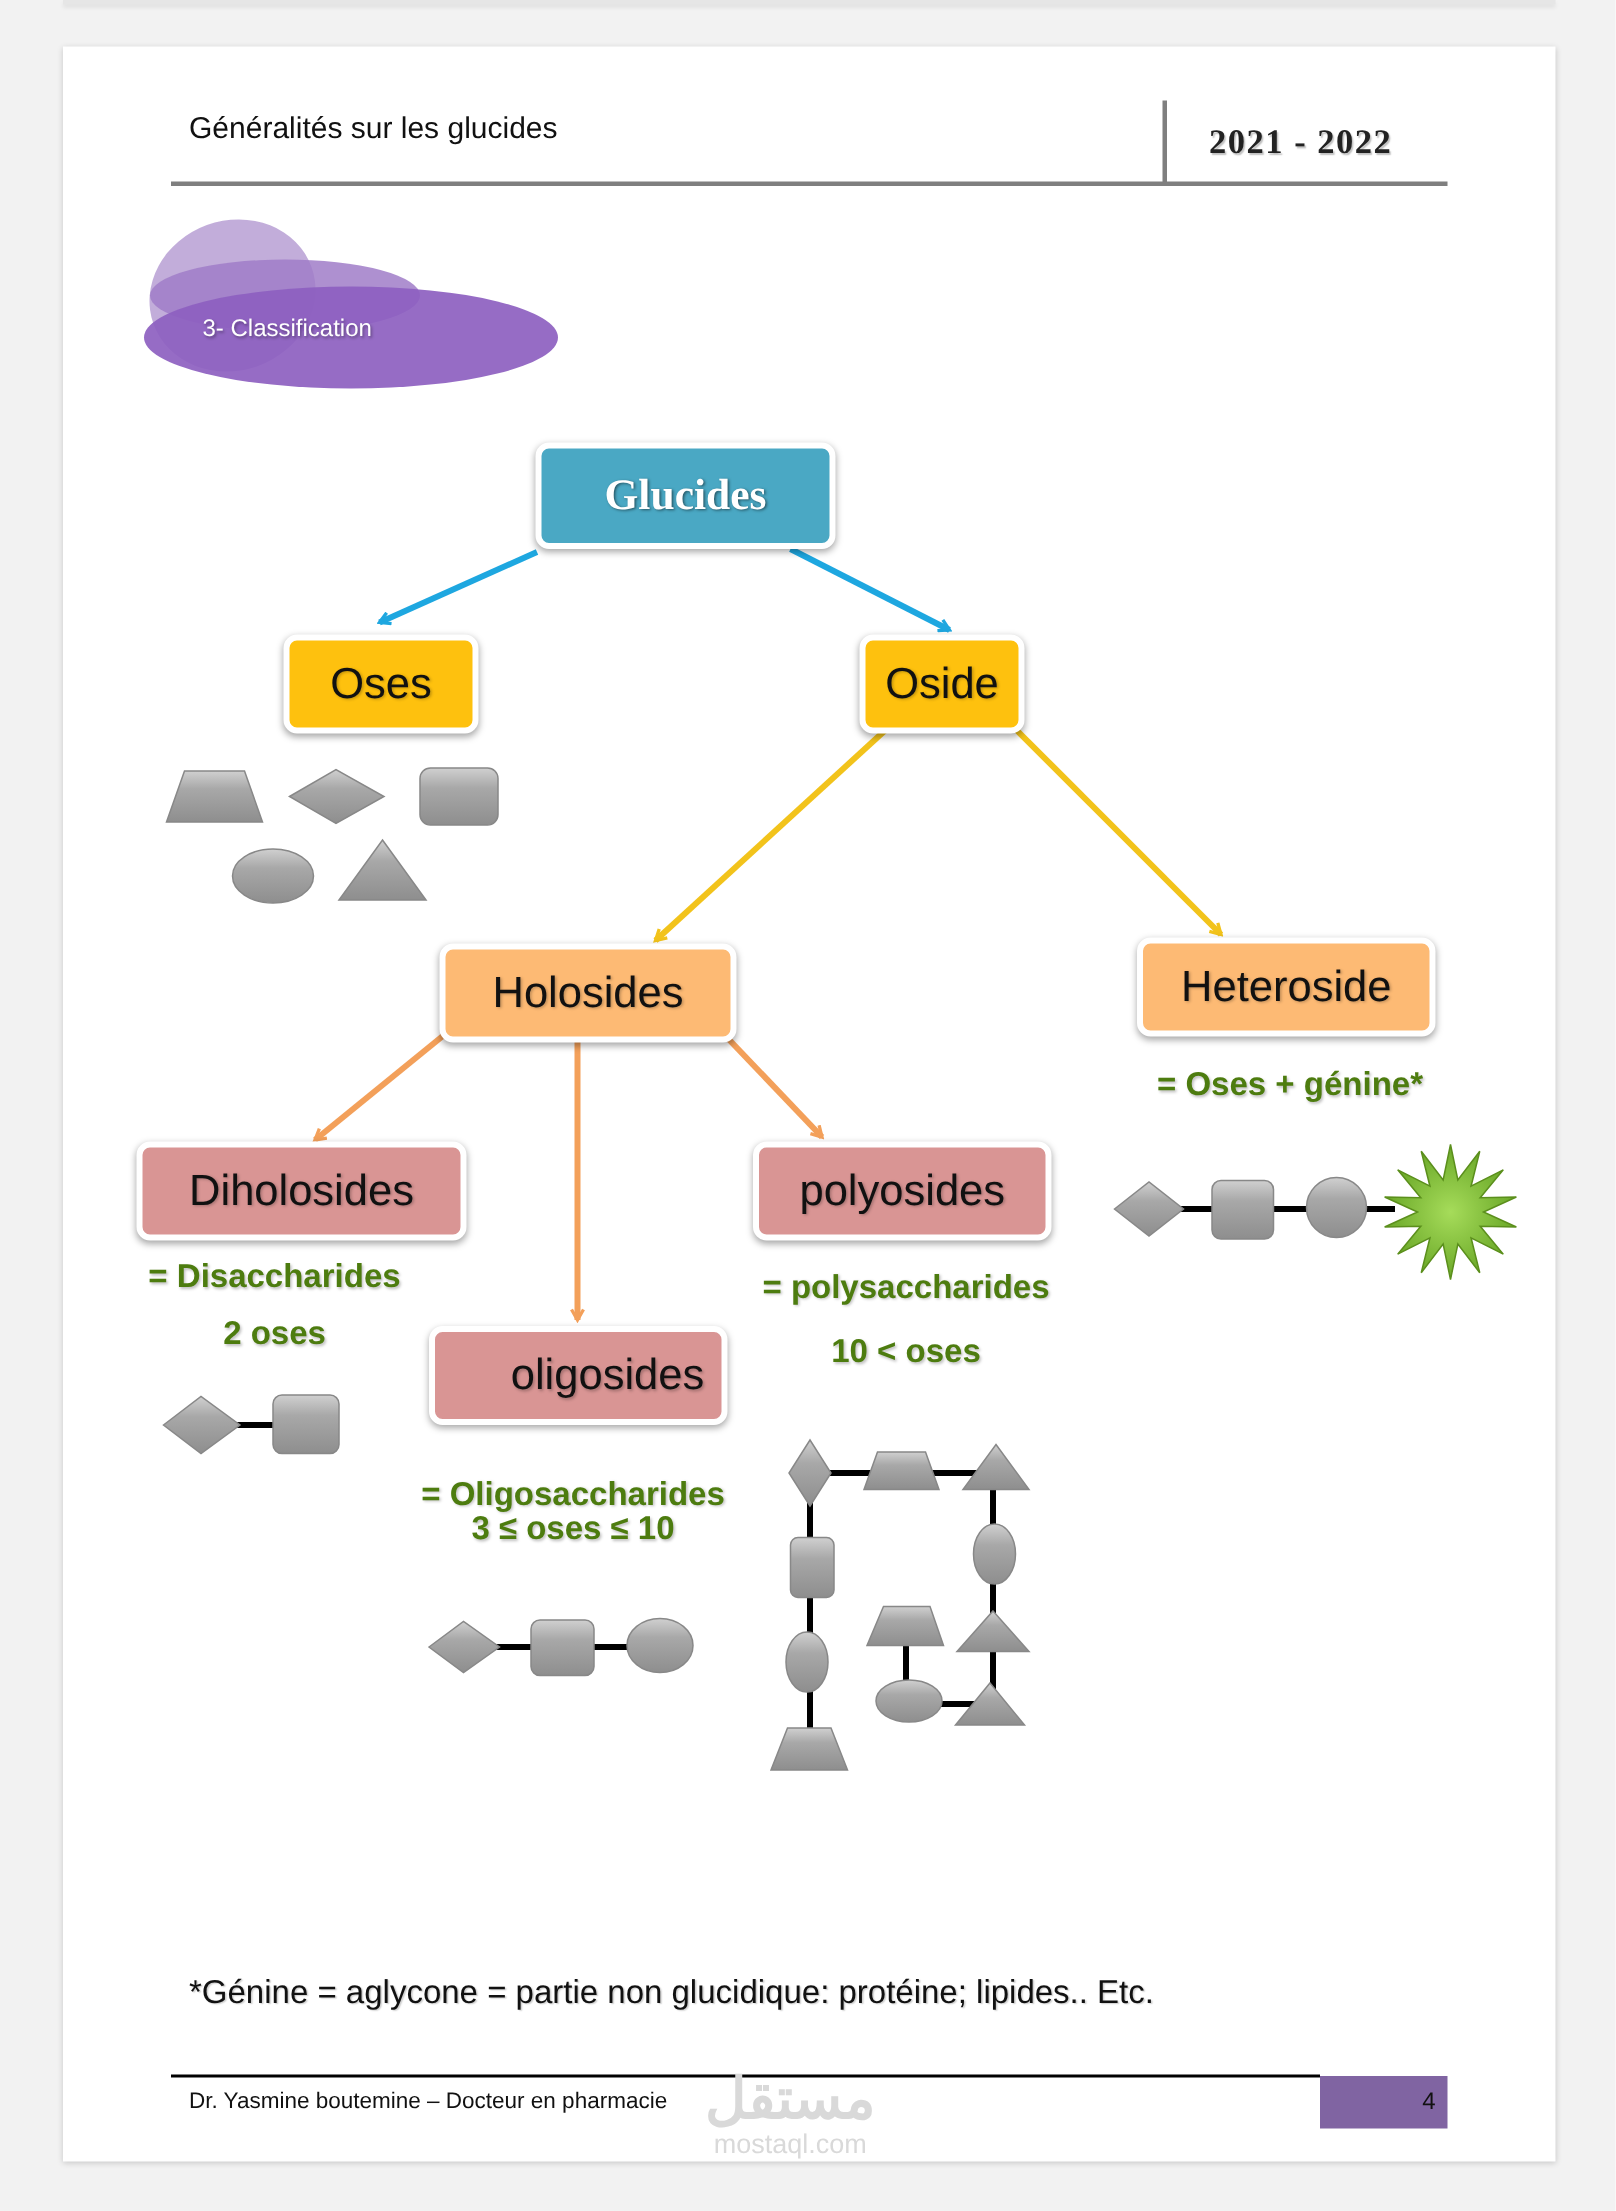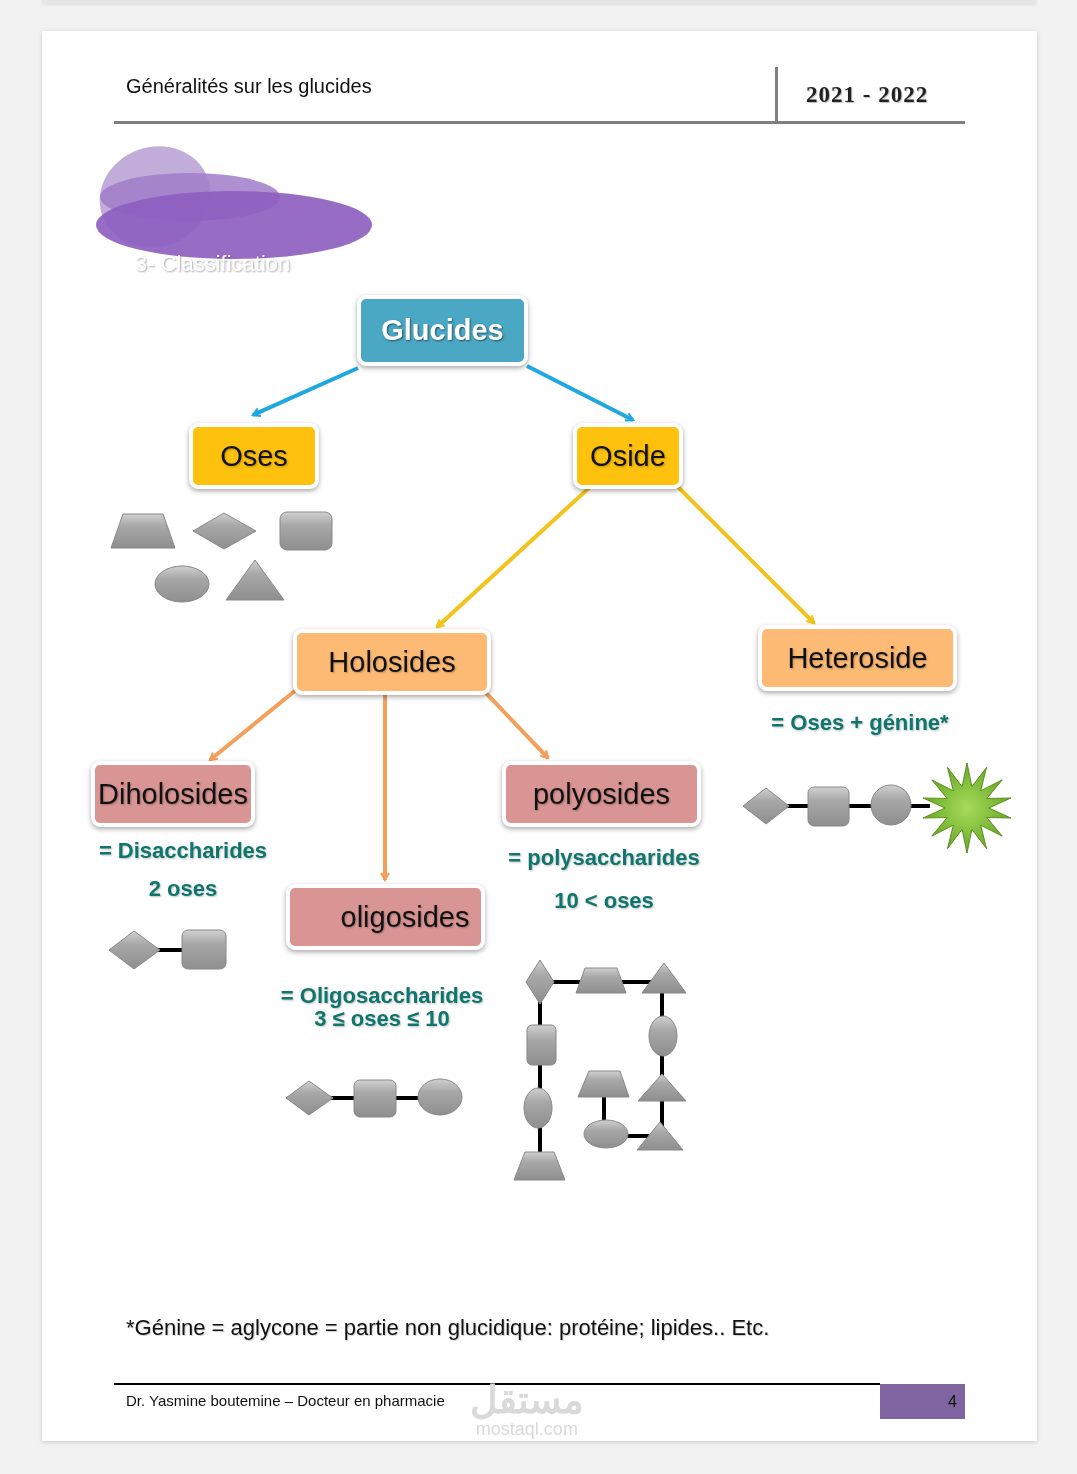--- a/index.html
+++ b/index.html
@@ -18,36 +18,36 @@
   }
   .abs { position: absolute; }
 
   
   .hdr-title { left: 84px; top: 44px; font-size: 20px; color: #111; }
   .hdr-year { left: 764px; top: 52px; font-size: 23px; font-weight: bold; color: #222; letter-spacing: 1px; font-family: "Liberation Serif", serif; text-shadow: 1px 1px 1px rgba(0,0,0,0.25); }
   .hdr-rule { left: 72px; top: 90px; width: 851px; height: 3px; background: #7f7f7f; }
   .hdr-vrule { left: 733px; top: 36px; width: 3px; height: 55px; background: #7f7f7f; }
 
   
-  .badge-label { left: 93px; top: 180px; font-size: 22px; color: #fff; text-shadow: 1px 1px 2px rgba(0,0,0,0.35); margin-top: 40px; }
+  .badge-label { left: 93px; top: 180px; font-size: 16px; color: #fff; text-shadow: 1px 1px 2px rgba(0,0,0,0.35); }
 
   
   .node {
     position: absolute; display: flex; align-items: center; justify-content: center;
     border: 4px solid #fff; border-radius: 9px;
     box-shadow: 0 2px 5px rgba(0,0,0,0.35);
     font-size: 29px; color: #111; box-sizing: border-box;
     text-shadow: 1px 1px 2px rgba(0,0,0,0.25);
   }
   .node-blue { background: #4aa8c4; color: #fff; font-weight: bold; text-shadow: 1px 1px 2px rgba(0,0,0,0.5); }
   .node-yellow { background: #fec10e; }
   .node-orange { background: #fdba74; }
   .node-pink { background: #d99594; }
 
-  .desc { position: absolute; font-size: 22px; color: #0f766e; text-align: center; font-weight: bold; text-shadow: 1px 1px 2px rgba(0,0,0,0.25); white-space: nowrap; }
+  .desc { position: absolute; font-size: 22px; color: #4d7c0f; text-align: center; font-weight: bold; text-shadow: 1px 1px 2px rgba(0,0,0,0.25); white-space: nowrap; }
 
   svg.layer { position: absolute; left: 0; top: 0; width: 1077px; height: 1474px; }
 
   .footnote { left: 126px; top: 1315px; font-size: 22px; color: #111; text-shadow: 1px 1px 1px rgba(0,0,0,0.2); }
   .ftr-rule { left: 114px; top: 1383px; width: 766px; height: 2px; background: #000; }
   .ftr-text { left: 126px; top: 1392px; font-size: 15px; color: #111; }
   .ftr-page { left: 880px; top: 1384px; width: 85px; height: 35px; background: #8064a2; box-sizing: border-box; padding-right: 8px; text-align: right; line-height: 35px; font-size: 16px; color: #111; }
   .watermark { left: 470px; top: 1380px; color: #d9d9d9; text-align: center; }
   .wm-ar { font-size: 38px; font-weight: bold; line-height: 40px; direction: rtl; }
   .wm-en { font-size: 18px; line-height: 18px; }
@@ -142,26 +142,26 @@
     <polygon points="662,1074 686,1101 638,1101" fill="url(#gshape)" stroke="#888" stroke-width="1"></polygon>
     <polygon points="660,1122 683,1150 637,1150" fill="url(#gshape)" stroke="#888" stroke-width="1"></polygon>
     <ellipse cx="606" cy="1134" rx="22" ry="14" fill="url(#gshape)" stroke="#888" stroke-width="1"></ellipse>
     <polygon points="589,1071 620,1071 629,1097 578,1097" fill="url(#gshape)" stroke="#888" stroke-width="1"></polygon>
     <rect x="527" y="1025" width="29" height="40" rx="5" fill="url(#gshape)" stroke="#888" stroke-width="1"></rect>
     <ellipse cx="538" cy="1108" rx="14" ry="20" fill="url(#gshape)" stroke="#888" stroke-width="1"></ellipse>
     <polygon points="525,1152 554,1152 565,1180 514,1180" fill="url(#gshape)" stroke="#888" stroke-width="1"></polygon>
   </g>
 </svg>
 
-<div class="node node-blue" style="left:357px;top:295px;width:171px;height:71px;">Glucides</div>
+<div class="node node-blue" style="left:357px;top:295px;width:200px;height:71px;font-family:Liberation Serif, serif;">Glucides</div>
 <div class="node node-yellow" style="left:189px;top:423px;width:130px;height:66px;">Oses</div>
 <div class="node node-yellow" style="left:573px;top:423px;width:110px;height:66px;">Oside</div>
 <div class="node node-orange" style="left:293px;top:629px;width:198px;height:66px;">Holosides</div>
 <div class="node node-orange" style="left:758px;top:625px;width:199px;height:66px;">Heteroside</div>
-<div class="node node-pink" style="left:91px;top:761px;width:164px;height:66px;">Diholosides</div>
+<div class="node node-pink" style="left:91px;top:761px;width:220px;height:66px;">Diholosides</div>
 <div class="node node-pink" style="left:286px;top:884px;width:199px;height:66px;padding-left:39px;">oligosides</div>
 <div class="node node-pink" style="left:502px;top:761px;width:199px;height:66px;">polyosides</div>
 
 <div class="desc" style="left:760px;top:710px;width:200px;">= Oses + génine*</div>
 <div class="desc" style="left:83px;top:838px;width:200px;">= Disaccharides</div>
 <div class="desc" style="left:83px;top:876px;width:200px;">2 oses</div>
 <div class="desc" style="left:272px;top:967px;width:220px;margin-top:16px;">= Oligosaccharides</div>
 <div class="desc" style="left:272px;top:1006px;width:220px;">3 ≤ oses ≤ 10</div>
 <div class="desc" style="left:494px;top:845px;width:220px;text-align:center;">= polysaccharides</div>
 <div class="desc" style="left:494px;top:888px;width:220px;">10 &lt; oses</div>

